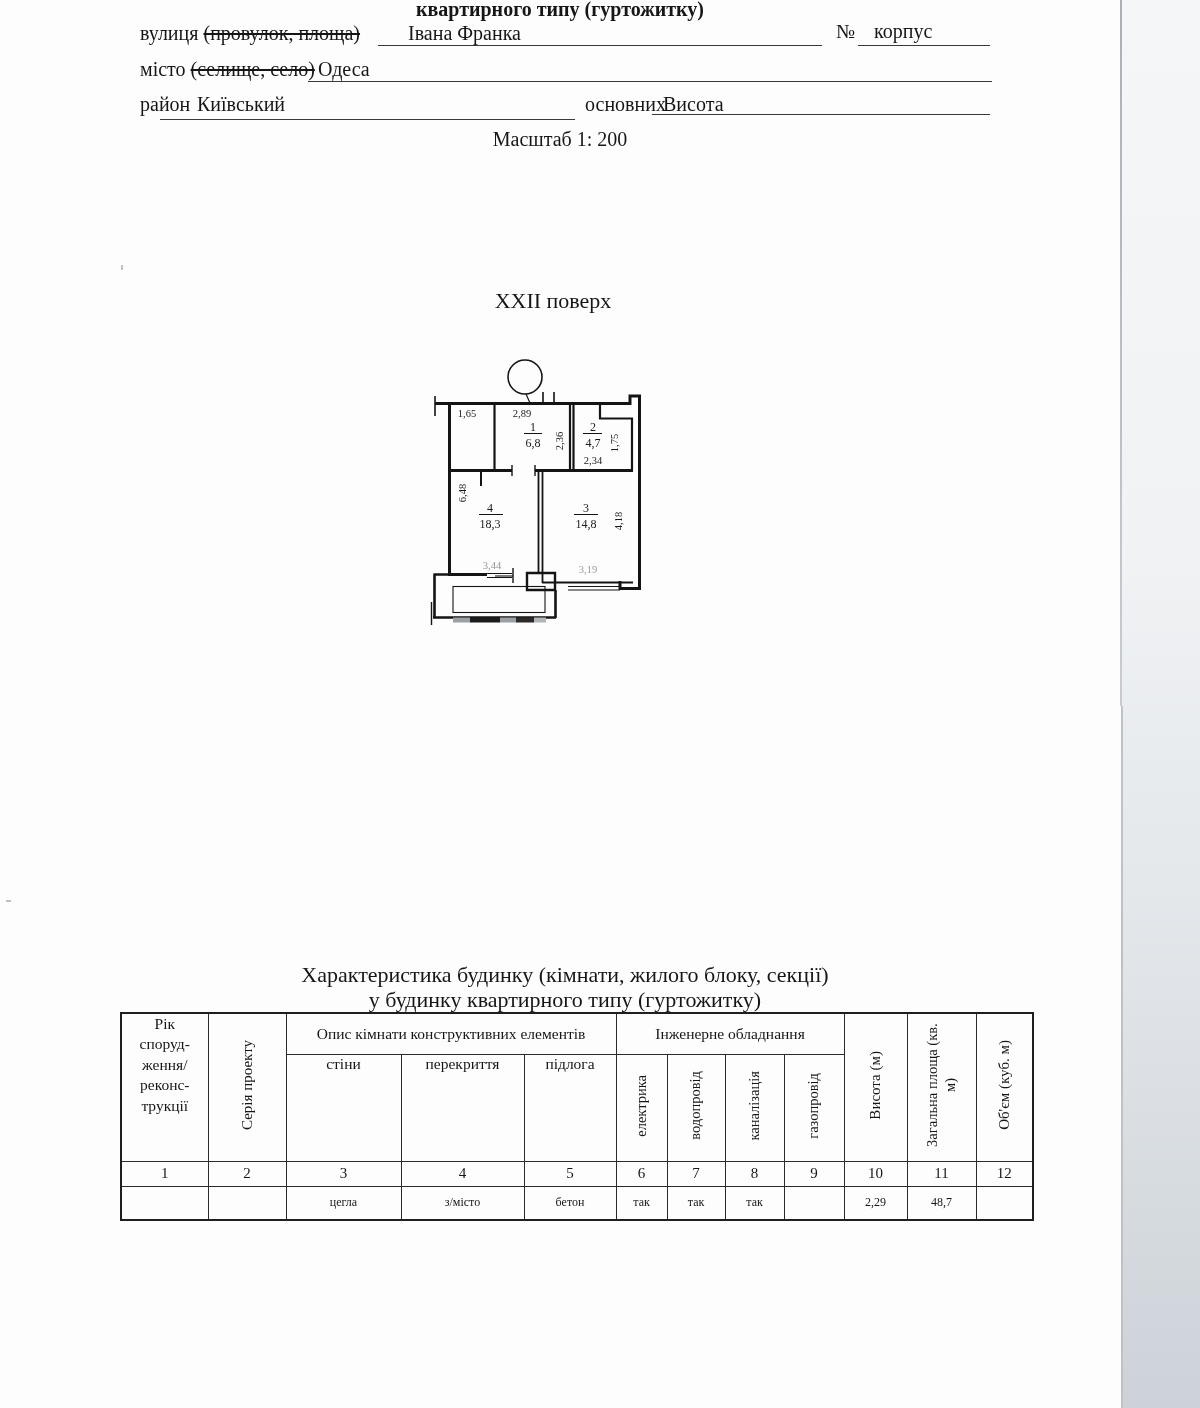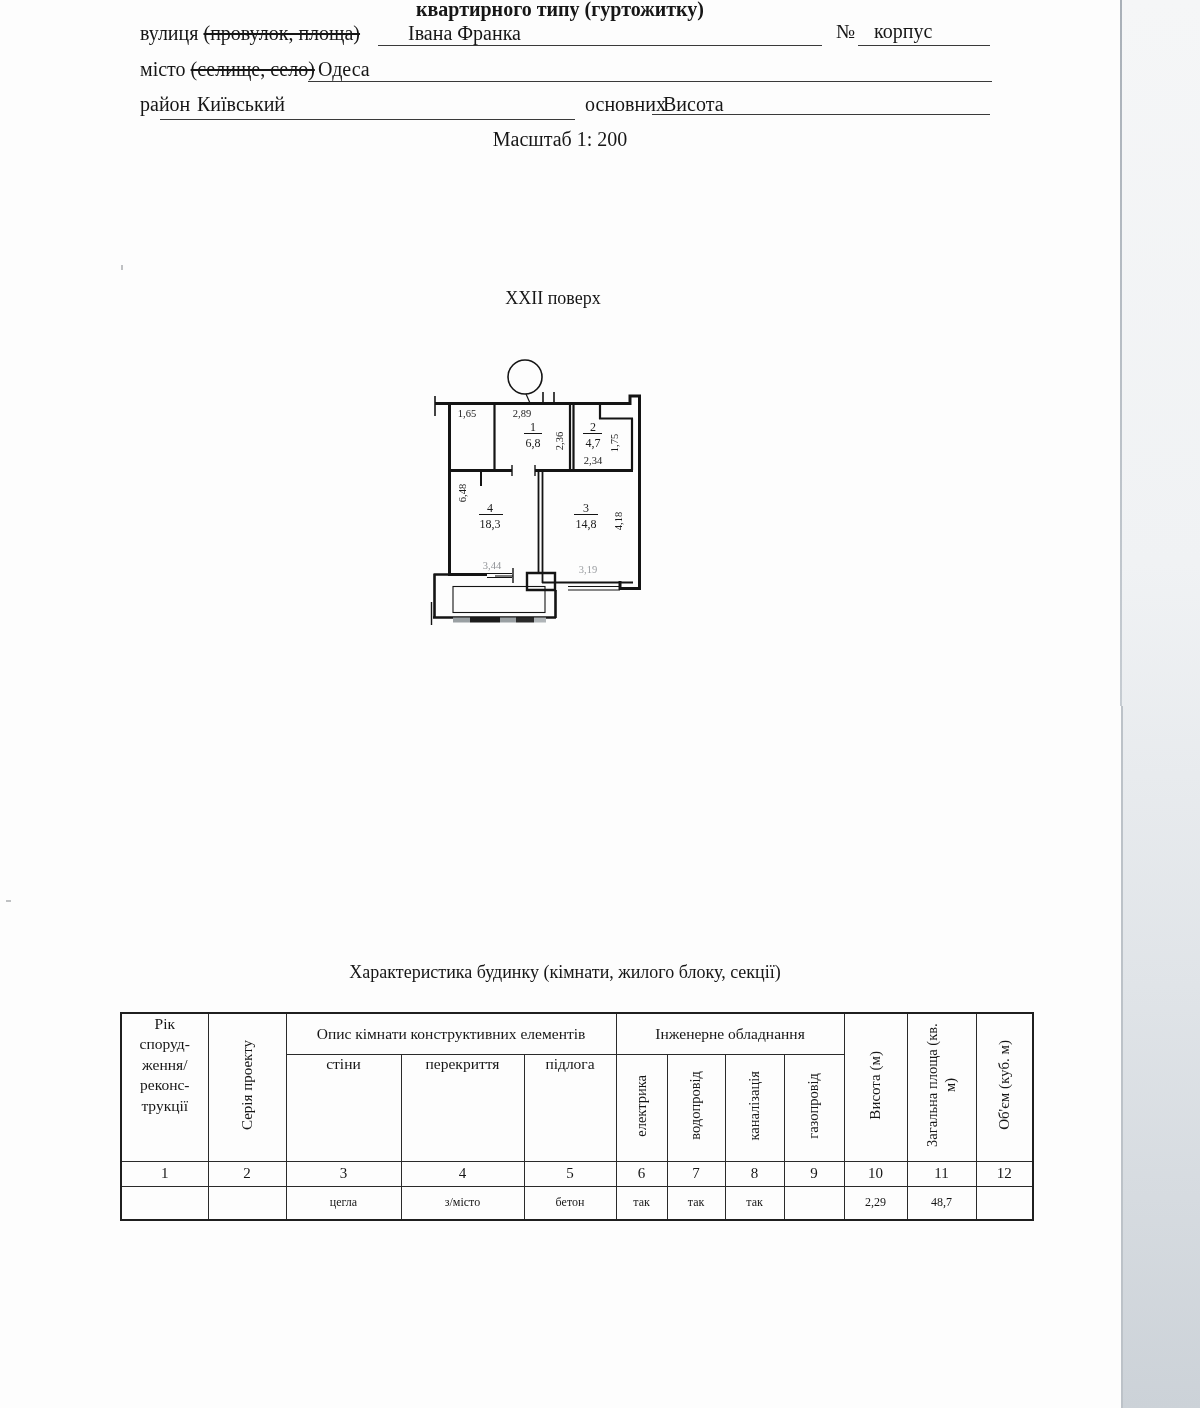--- a/index.html
+++ b/index.html
@@ -4,21 +4,21 @@
 <style>
   html,body{margin:0;padding:0;background:#e9eaec;}
   #page{position:relative;width:1200px;height:1408px;background:#fdfdfd;overflow:hidden;
         font-family:"Liberation Serif","DejaVu Serif",serif;color:#161616;}
   .abs{position:absolute;}
   .formtext{font-size:20px;white-space:nowrap;}
   .strike{text-decoration:line-through;text-decoration-thickness:1.5px;}
   .uline{border-top:1.8px solid #3a3a3a;height:0;}
   .center{text-align:center;}
   #doc-title{font-weight:bold;font-size:20px;}
-  .h19{font-size:18px;}
+  .h19{font-size:22px;}
   
   #spec-table{position:absolute;left:120px;top:1012px;width:912px;border-collapse:collapse;
               table-layout:fixed;font-family:"Liberation Serif","DejaVu Serif",serif;color:#161616;
               border:2.4px solid #1f1f1f;}
   #spec-table td{border:1.6px solid #2a2a2a;padding:0;text-align:center;overflow:hidden;}
   .r1{height:41px;padding-left:16px;}
   .r2{height:107px;}
   .rn{height:25px;}
   .rv{height:34px;}
   .rn td{border-top-width:2.4px;font-size:15px;}
@@ -124,20 +124,21 @@
       <text x="70" y="188" font-size="12">18,3</text>
       <text x="166" y="172" font-size="12">3</text>
       <text x="166" y="188" font-size="12">14,8</text>
       <text x="199" y="184" transform="rotate(-90 199 181)">4,18</text>
       <text x="72" y="229" fill="#8f9296">3,44</text>
       <text x="168" y="233" fill="#9a9da1">3,19</text>
     </g>
   </svg>
 
   <div class="abs h19 center" style="left:265px;top:962px;width:600px;">Характеристика будинку (кімнати, жилого блоку, секції)</div>
+  <div class="abs h19 center" style="left:265px;top:987px;width:600px;">у будинку квартирного типу (гуртожитку)</div>
 
   <table id="spec-table">
     <colgroup>
       <col style="width:87px">
         <col style="width:78px">
         <col style="width:115px">
         <col style="width:123px">
       <col style="width:92px">
         <col style="width:51px">
         <col style="width:58px">

